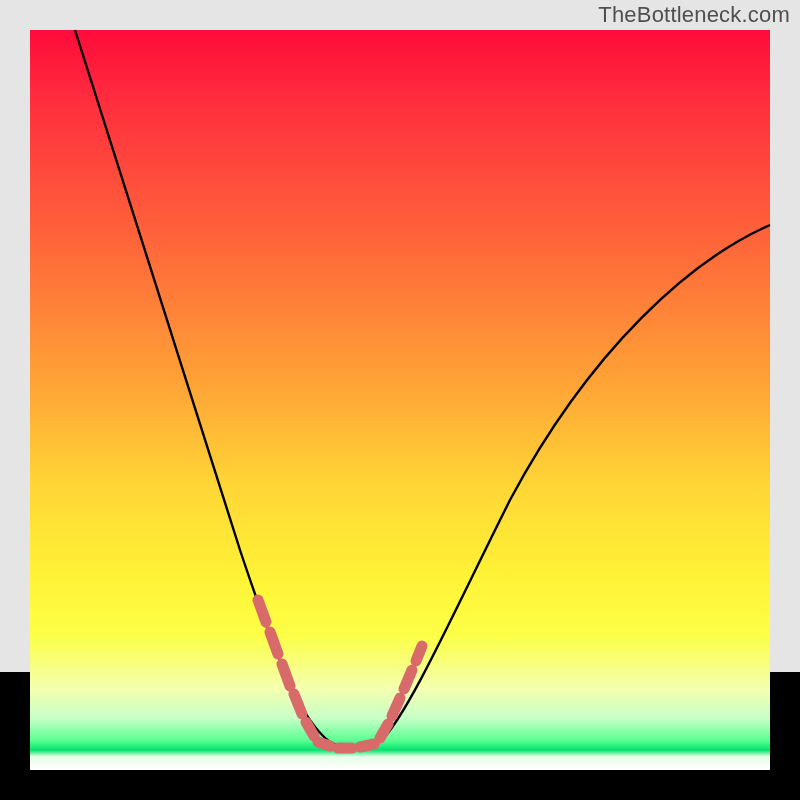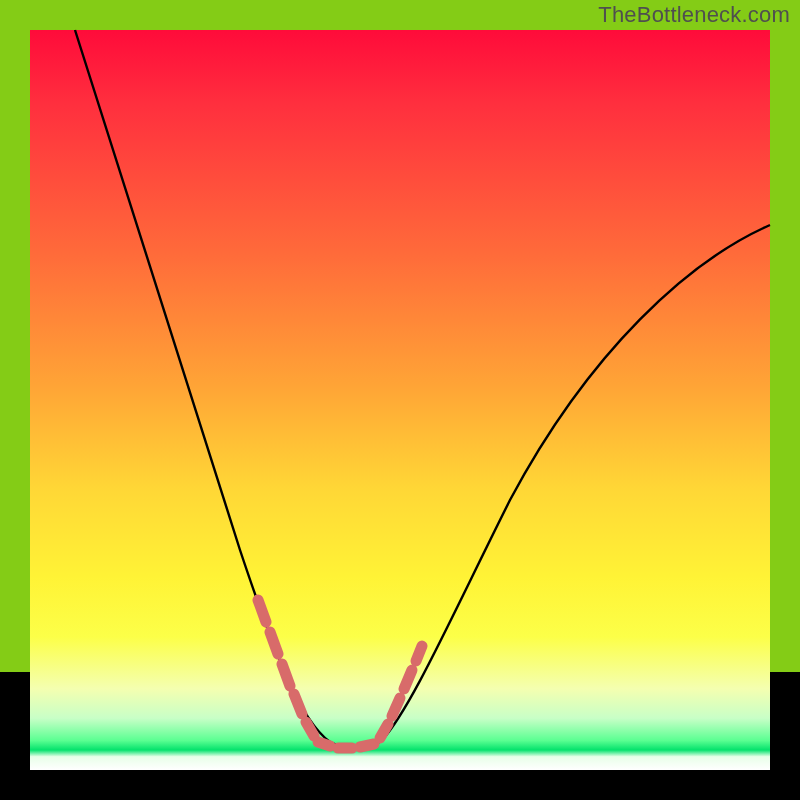--- a/index.html
+++ b/index.html
@@ -8,21 +8,21 @@
     width: 800px;
     height: 800px;
     background: #000;
     overflow: hidden;
     font-family: Arial, Helvetica, sans-serif;
   }
   .frame {
     position: relative;
     width: 800px;
     height: 672px;
-    background: #84cc16;
+    background: #e5e5e5;
     text-align: center;
   }
   .watermark {
     position: absolute;
     top: 2px;
     right: 10px;
     color: #4f4f4f;
     font-size: 22px;
     font-weight: 500;
     letter-spacing: 0.2px;

